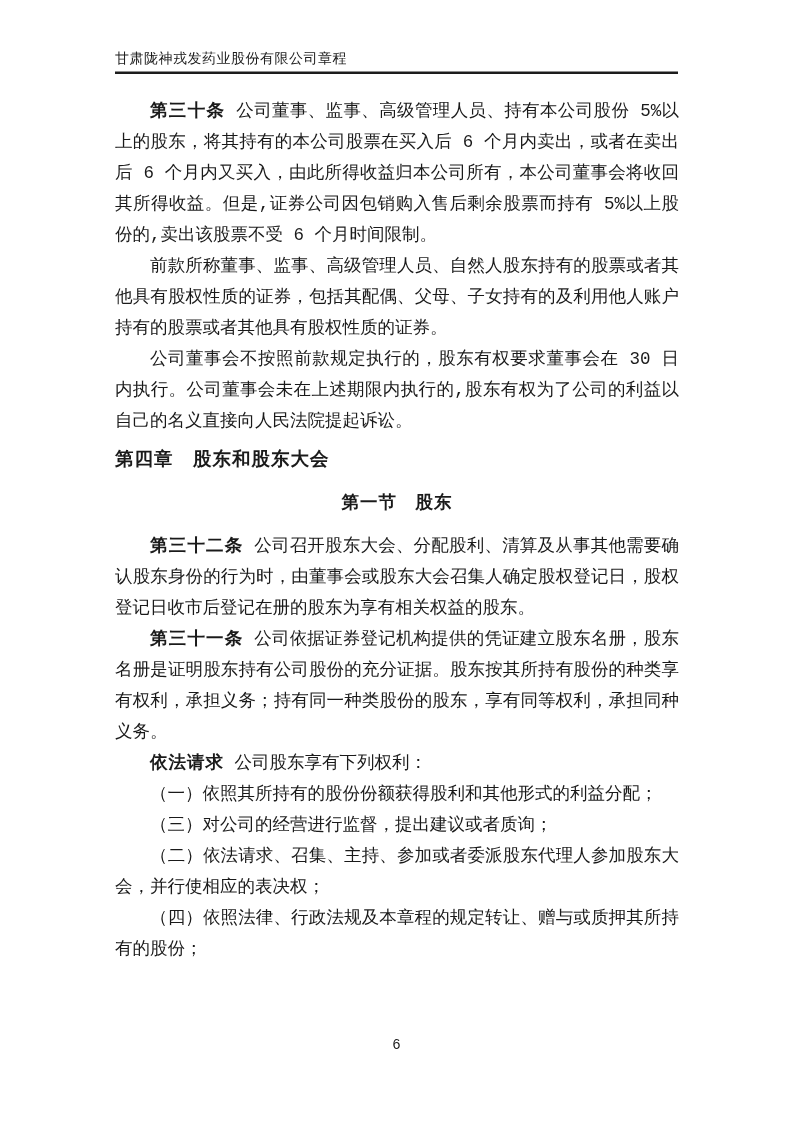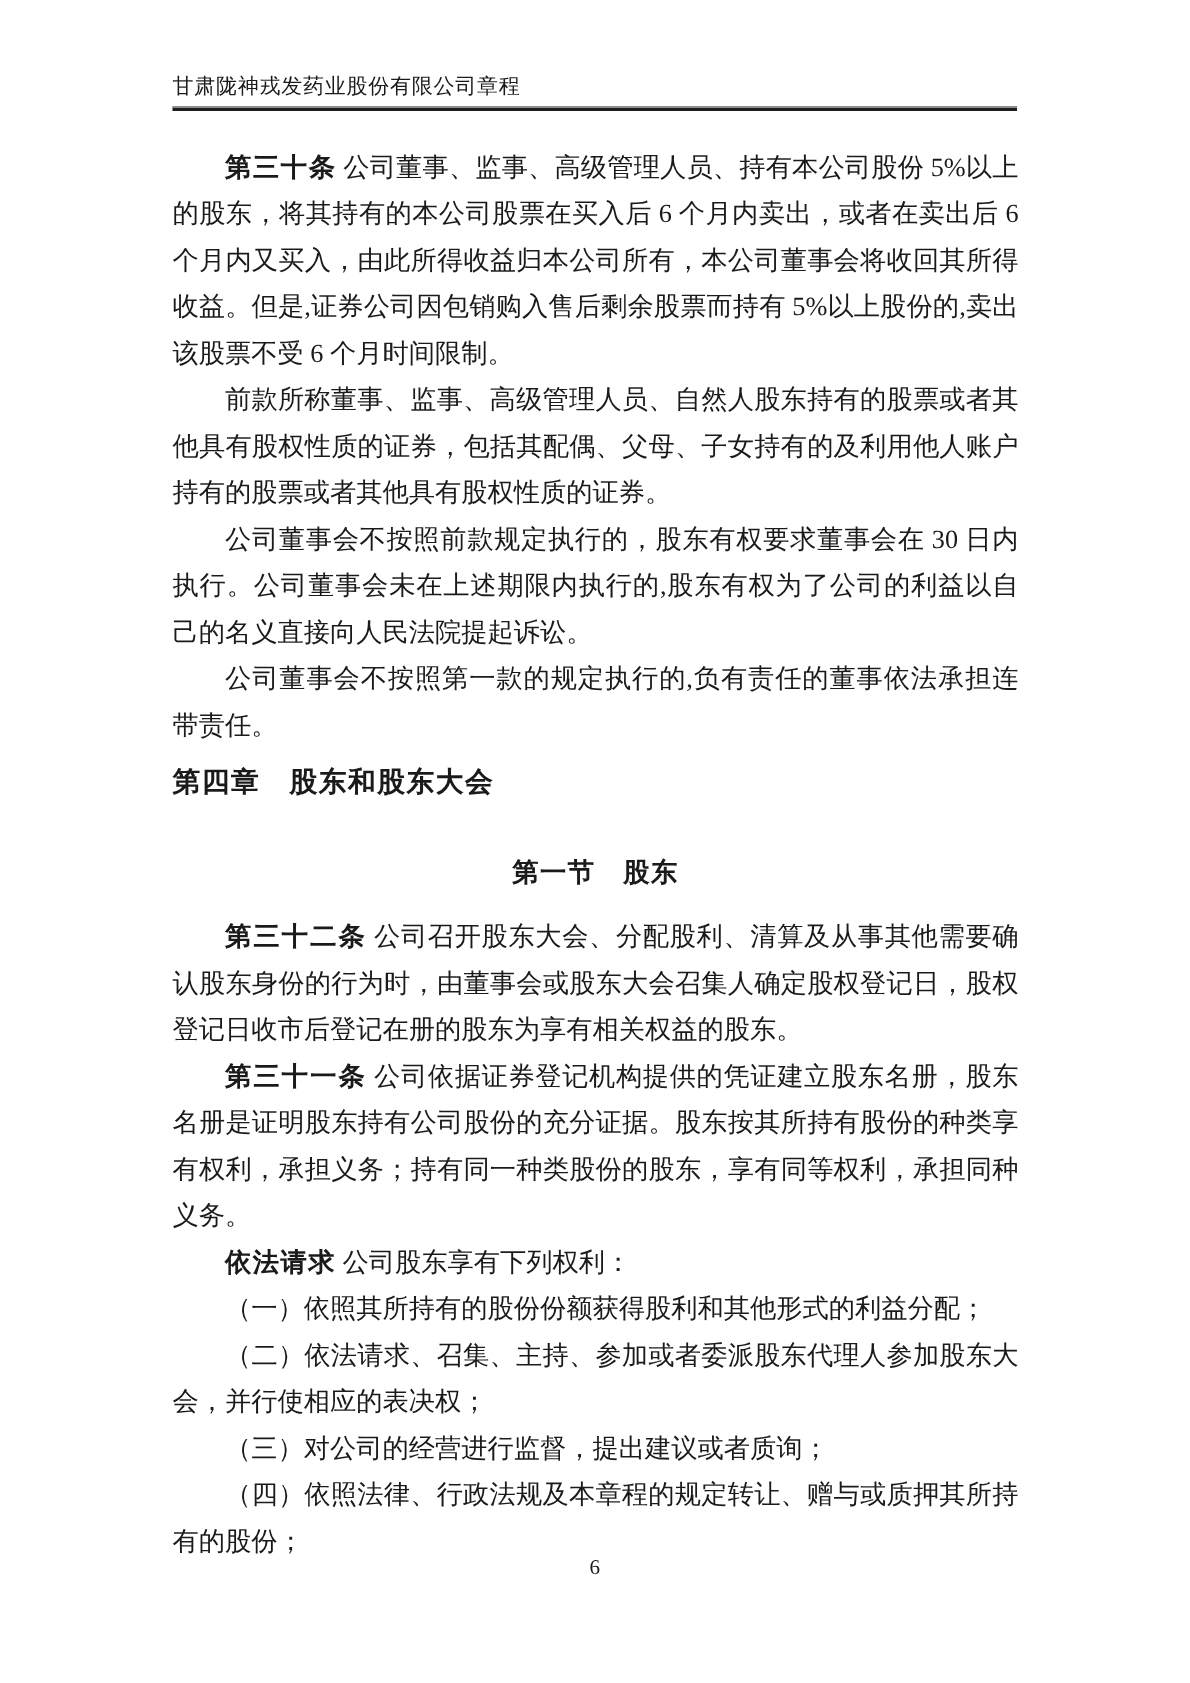--- a/index.html
+++ b/index.html
@@ -6,21 +6,21 @@
     margin: 0;
     padding: 0;
     background: #ffffff;
   }
   .page {
     position: relative;
     width: 793px;
     height: 1122px;
     background: #ffffff;
     overflow: hidden;
-    font-family: Liberation Serif, serif;
+    font-family: Liberation Mono, monospace;
     color: #1a1a1a;
   }
   
   .page-header {
     position: absolute;
     left: 115px;
     width: 563px;
     top: 50px;
   }
   .header-title {
@@ -55,21 +55,21 @@
   }
   .chapter {
     margin: 8px 0 0 0;
     font-size: 18.5px;
     font-weight: 700;
     text-indent: 0;
     line-height: 31px;
     letter-spacing: 1px;
   }
   .section {
-    margin: 28px 0 12px 0;
+    margin: 12px 0 12px 0;
     font-size: 17.5px;
     font-weight: 700;
     text-align: center;
     text-indent: 0;
     line-height: 31px;
     letter-spacing: 1px;
   }
   
   .page-footer {
     position: absolute;
@@ -90,29 +90,28 @@
 
   <header class="page-header">
     <div class="header-title">甘肃陇神戎发药业股份有限公司章程</div>
     <div class="header-rule"></div>
   </header>
 
   <main class="doc-body" id="doc-body">
       <p class="para"><span class="article-label">第三十条</span> 公司董事、监事、高级管理人员、持有本公司股份 5%以上的股东，将其持有的本公司股票在买入后 6 个月内卖出，或者在卖出后 6 个月内又买入，由此所得收益归本公司所有，本公司董事会将收回其所得收益。但是,证券公司因包销购入售后剩余股票而持有 5%以上股份的,卖出该股票不受 6 个月时间限制。</p>
       <p class="para">前款所称董事、监事、高级管理人员、自然人股东持有的股票或者其他具有股权性质的证券，包括其配偶、父母、子女持有的及利用他人账户持有的股票或者其他具有股权性质的证券。</p>
       <p class="para">公司董事会不按照前款规定执行的，股东有权要求董事会在 30 日内执行。公司董事会未在上述期限内执行的,股东有权为了公司的利益以自己的名义直接向人民法院提起诉讼。</p>
-      <p class="para">公司董事会不按照第一款的规定执行的,负有责任的董事依法承担连带责任。</p>
       <h2 class="chapter">第四章　股东和股东大会</h2>
       <h3 class="section">第一节　股东</h3>
       <p class="para"><span class="article-label">第三十二条</span> 公司召开股东大会、分配股利、清算及从事其他需要确认股东身份的行为时，由董事会或股东大会召集人确定股权登记日，股权登记日收市后登记在册的股东为享有相关权益的股东。</p>
       <p class="para"><span class="article-label">第三十一条</span> 公司依据证券登记机构提供的凭证建立股东名册，股东名册是证明股东持有公司股份的充分证据。股东按其所持有股份的种类享有权利，承担义务；持有同一种类股份的股东，享有同等权利，承担同种义务。</p>
       <p class="para"><span class="article-label">依法请求</span> 公司股东享有下列权利：</p>
       <p class="para">（一）依照其所持有的股份份额获得股利和其他形式的利益分配；</p>
+      <p class="para">（三）对公司的经营进行监督，提出建议或者质询；</p>
       <p class="para">（二）依法请求、召集、主持、参加或者委派股东代理人参加股东大会，并行使相应的表决权；</p>
-      <p class="para">（三）对公司的经营进行监督，提出建议或者质询；</p>
       <p class="para">（四）依照法律、行政法规及本章程的规定转让、赠与或质押其所持有的股份；</p>
     </main>
 
   <footer class="page-footer">
     <span class="page-number">6</span>
   </footer>
 
 </div>
 
 </body></html>

